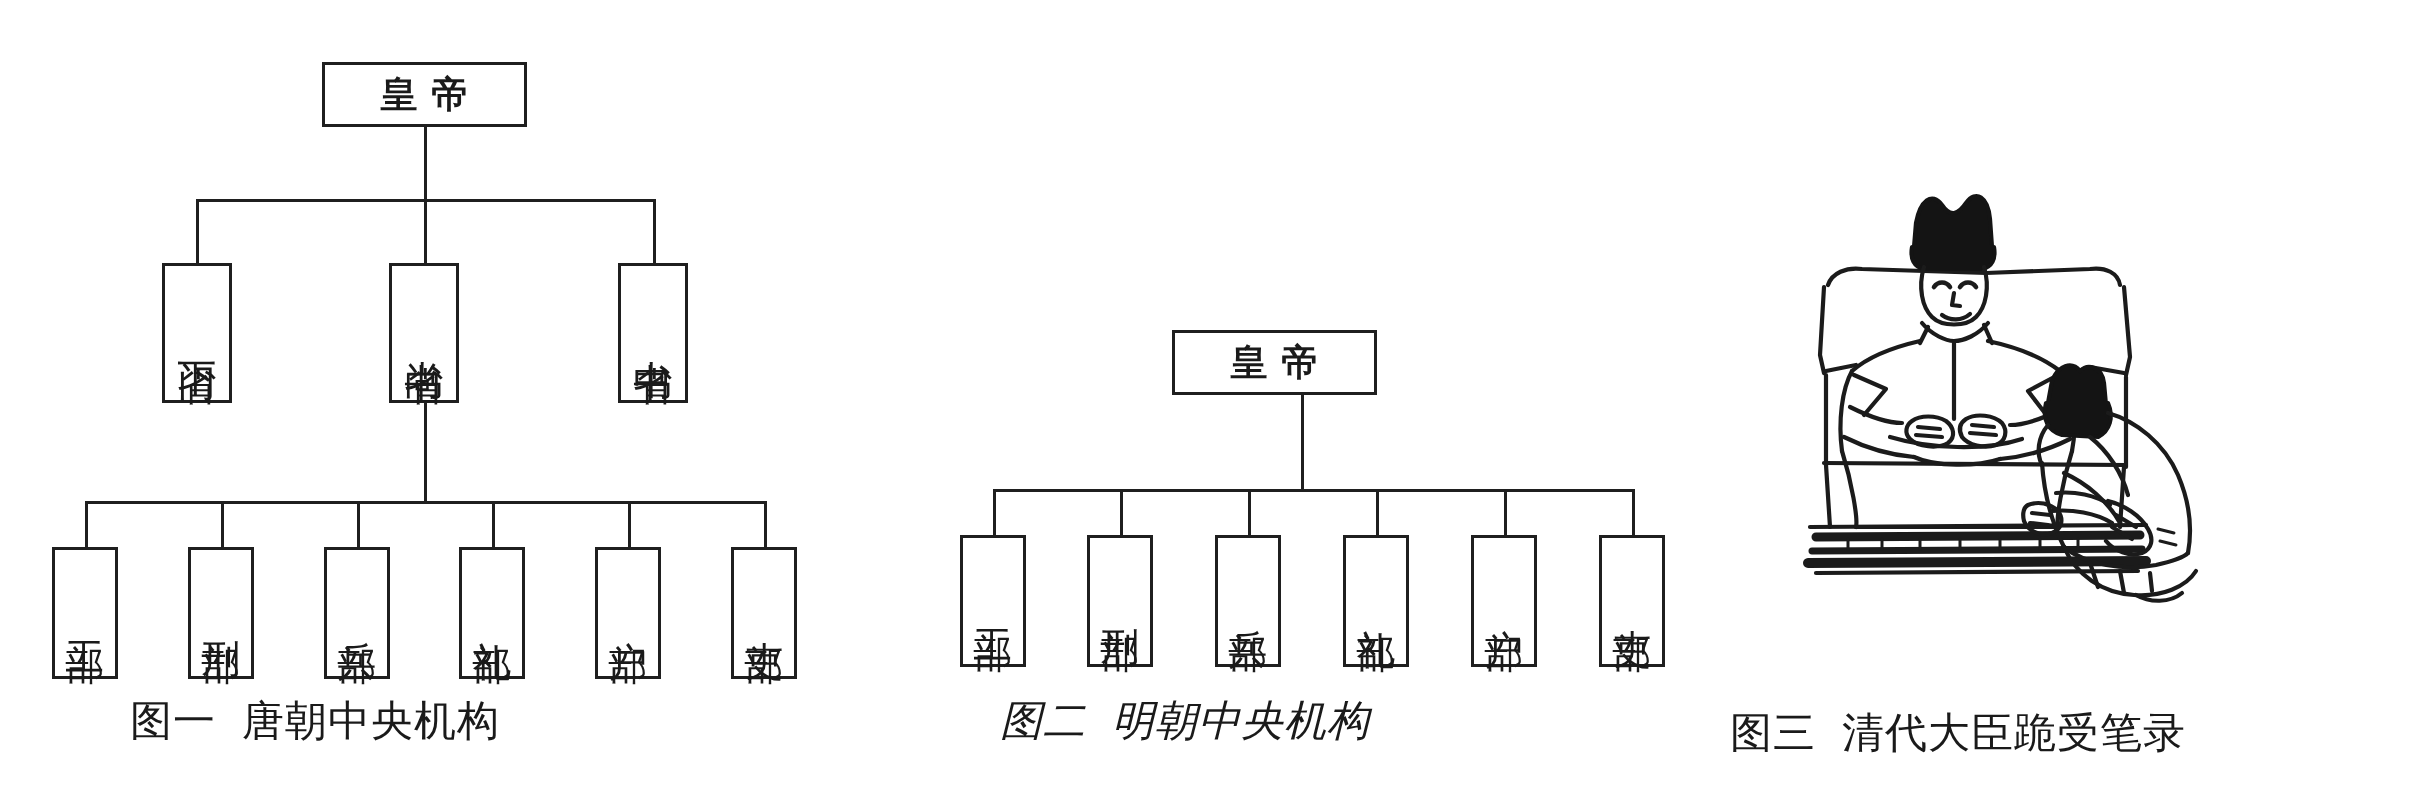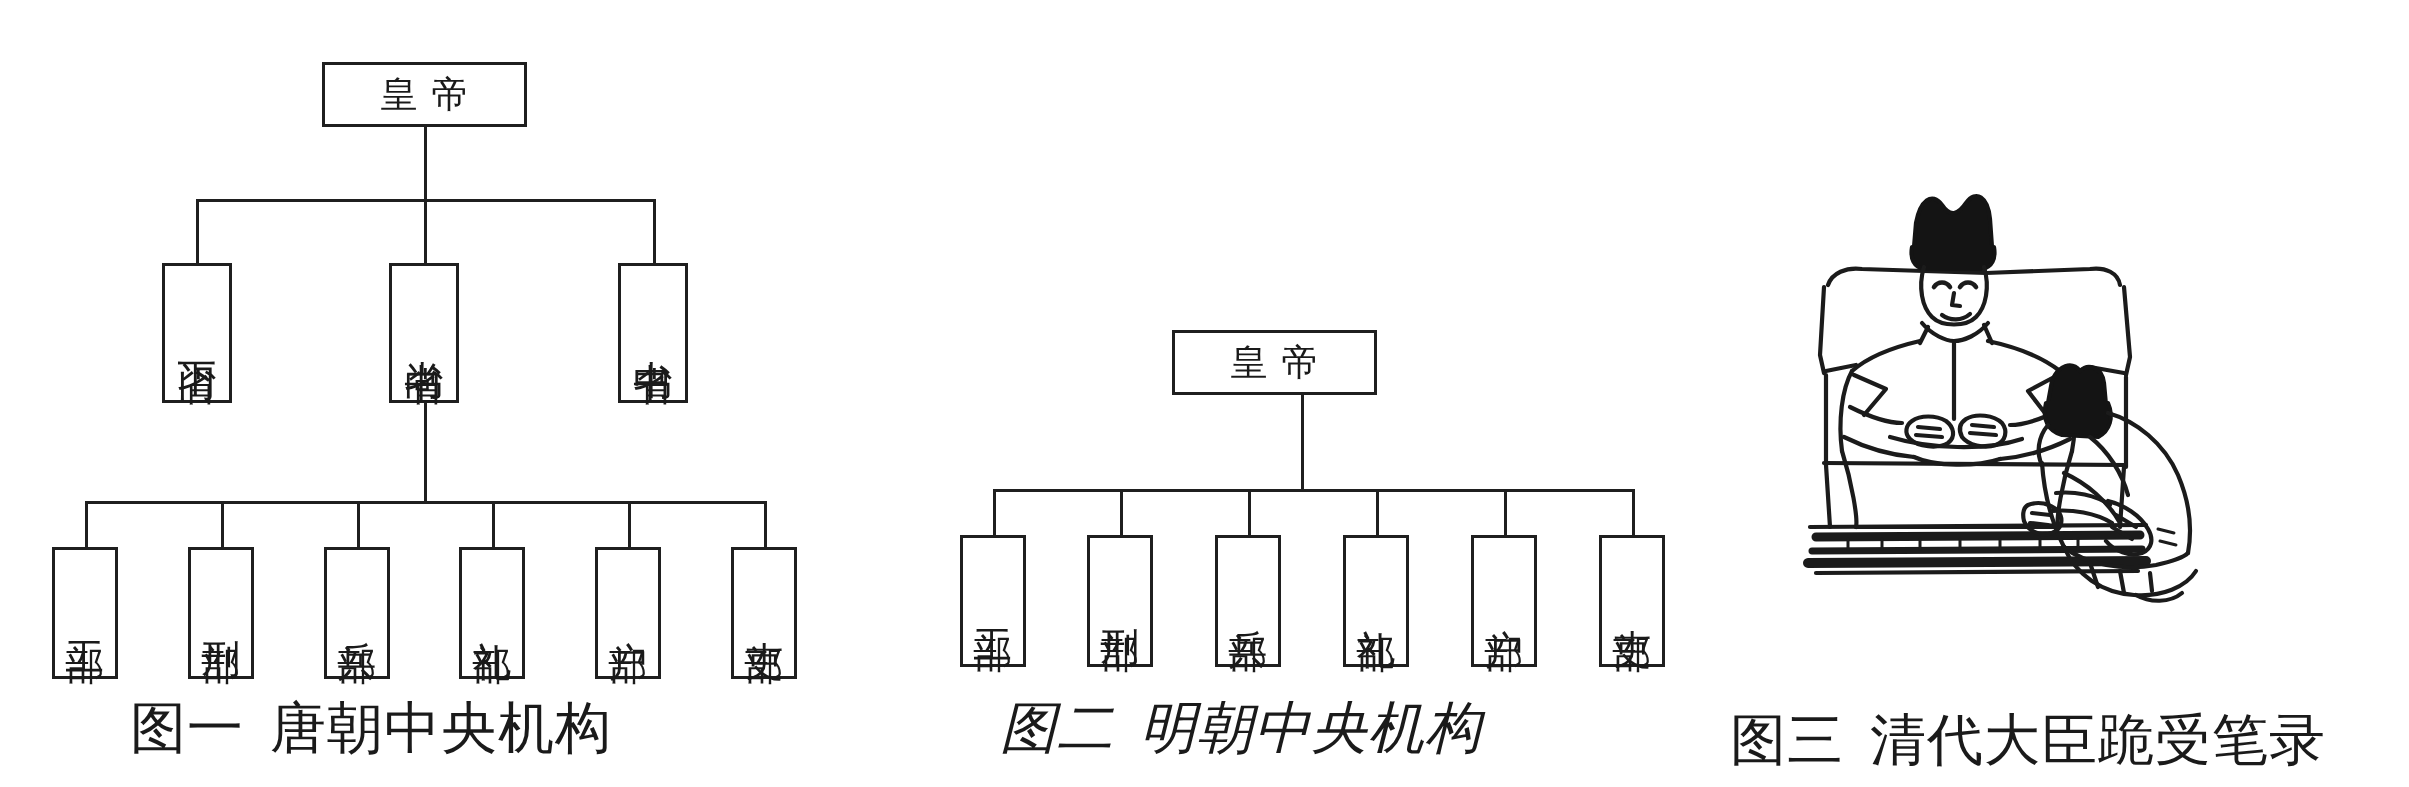--- a/index.html
+++ b/index.html
@@ -38,21 +38,21 @@
     z-index: 3;
   }
 
   
   .node-box.horiz .node-label {
     font-size: 37px;
     letter-spacing: 14px;
     text-indent: 14px;
     line-height: 1;
     white-space: nowrap;
-    font-weight: 400;
+    font-weight: 700;
   }
 
   
   .node-box.vert .node-label {
     font-size: 39px;
     line-height: 1.12;
     writing-mode: vertical-rl;
     text-orientation: upright;
     white-space: nowrap;
     letter-spacing: 3px;
@@ -64,21 +64,21 @@
     position: absolute;
     background: #1f1f1f;
     z-index: 1;
   }
   .line.v { width: 3px; }
   .line.h { height: 3px; }
 
   
   .caption {
     position: absolute;
-    font-size: 56px;
+    font-size: 42px;
     line-height: 1;
     white-space: nowrap;
     color: #1a1a1a;
     letter-spacing: 1px;
     z-index: 4;
   }
   .caption .cap-no { margin-right: 26px; }
 
   
   .illustration {

